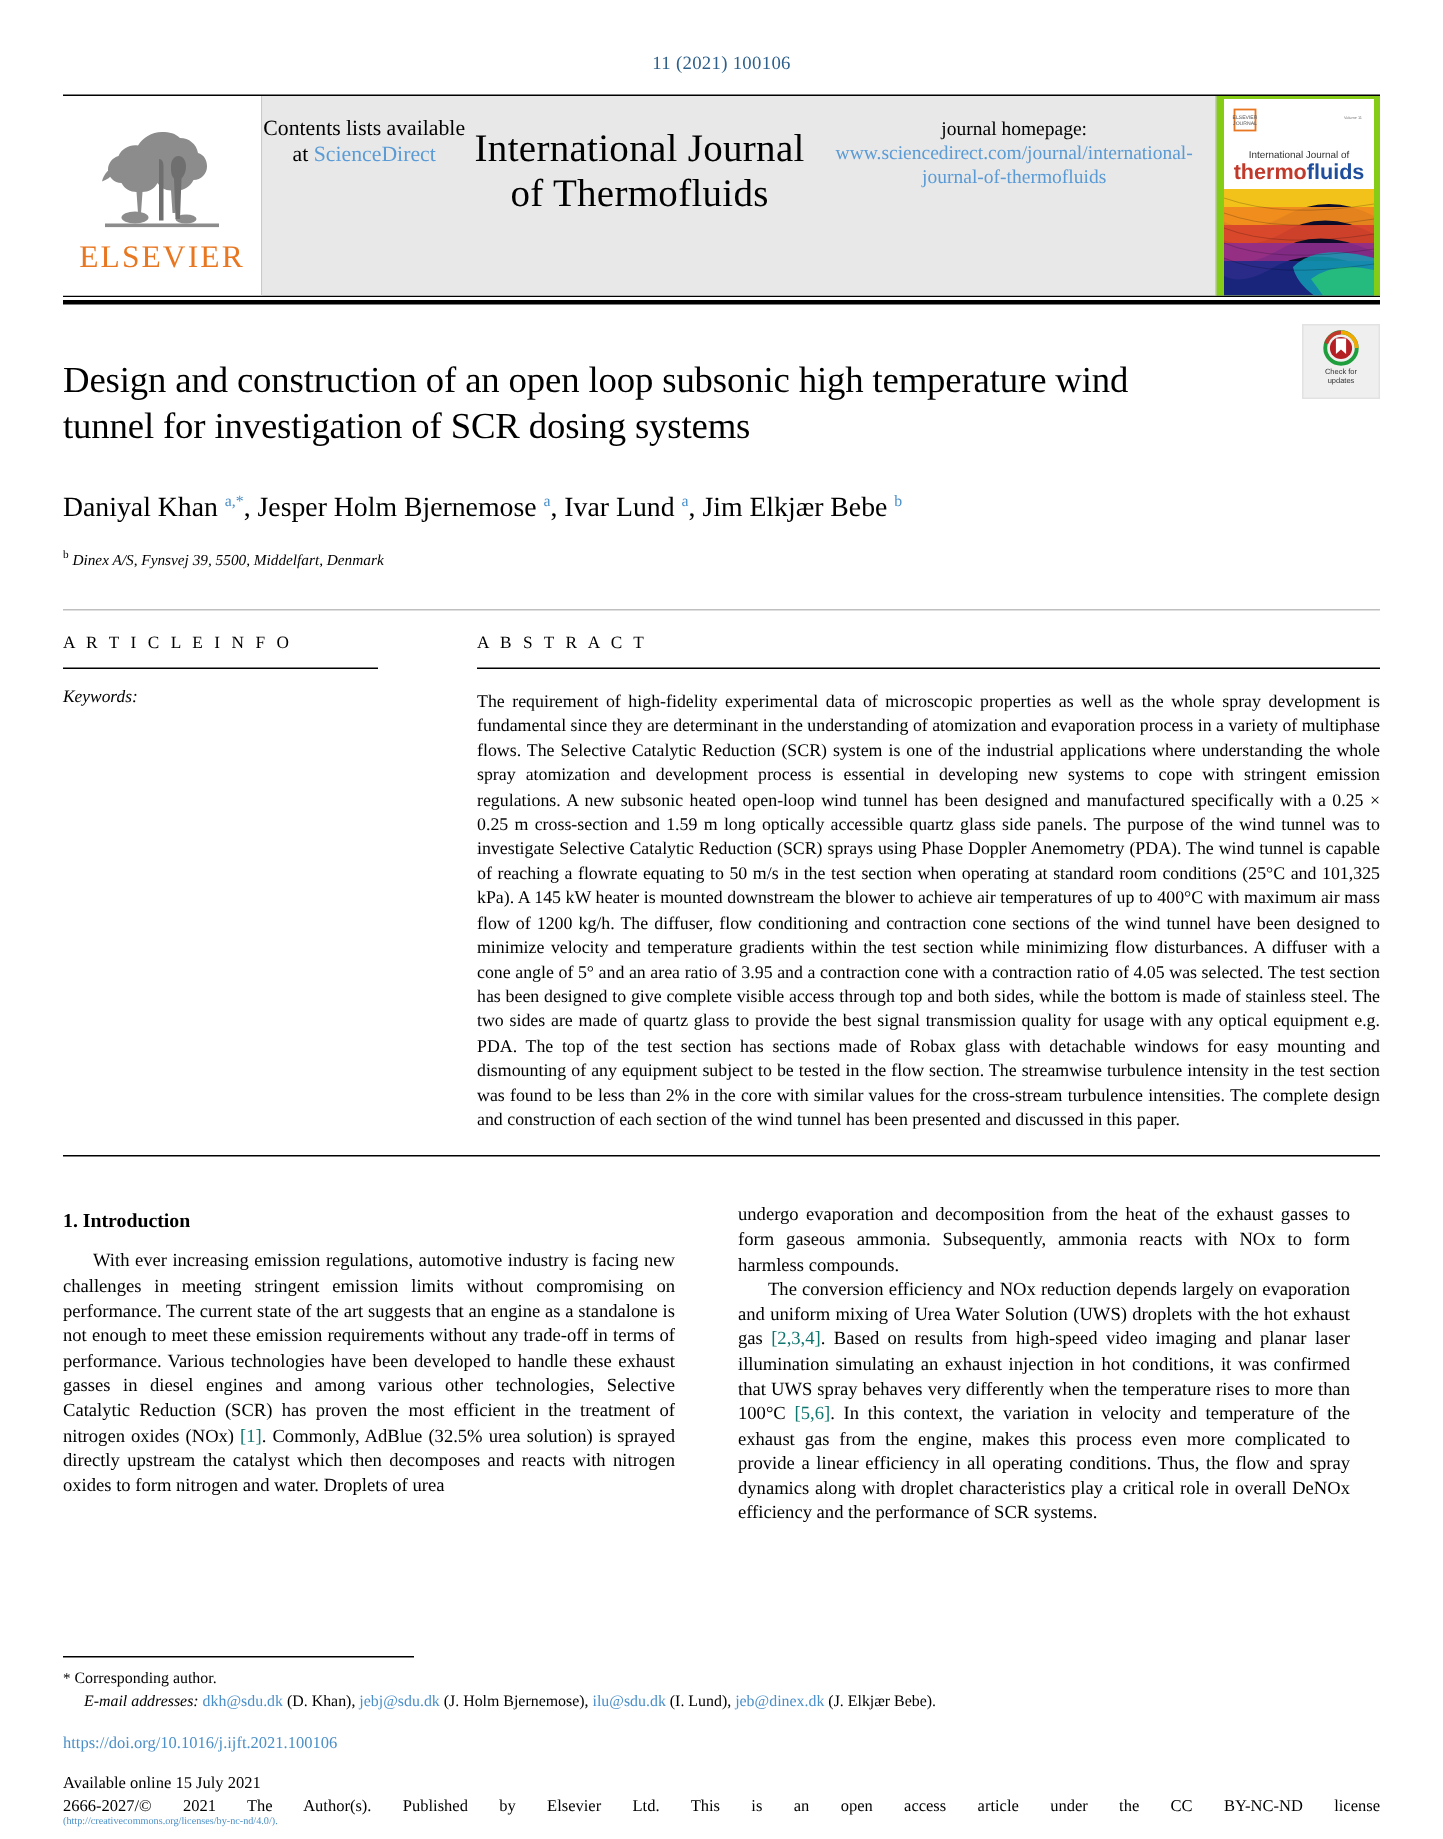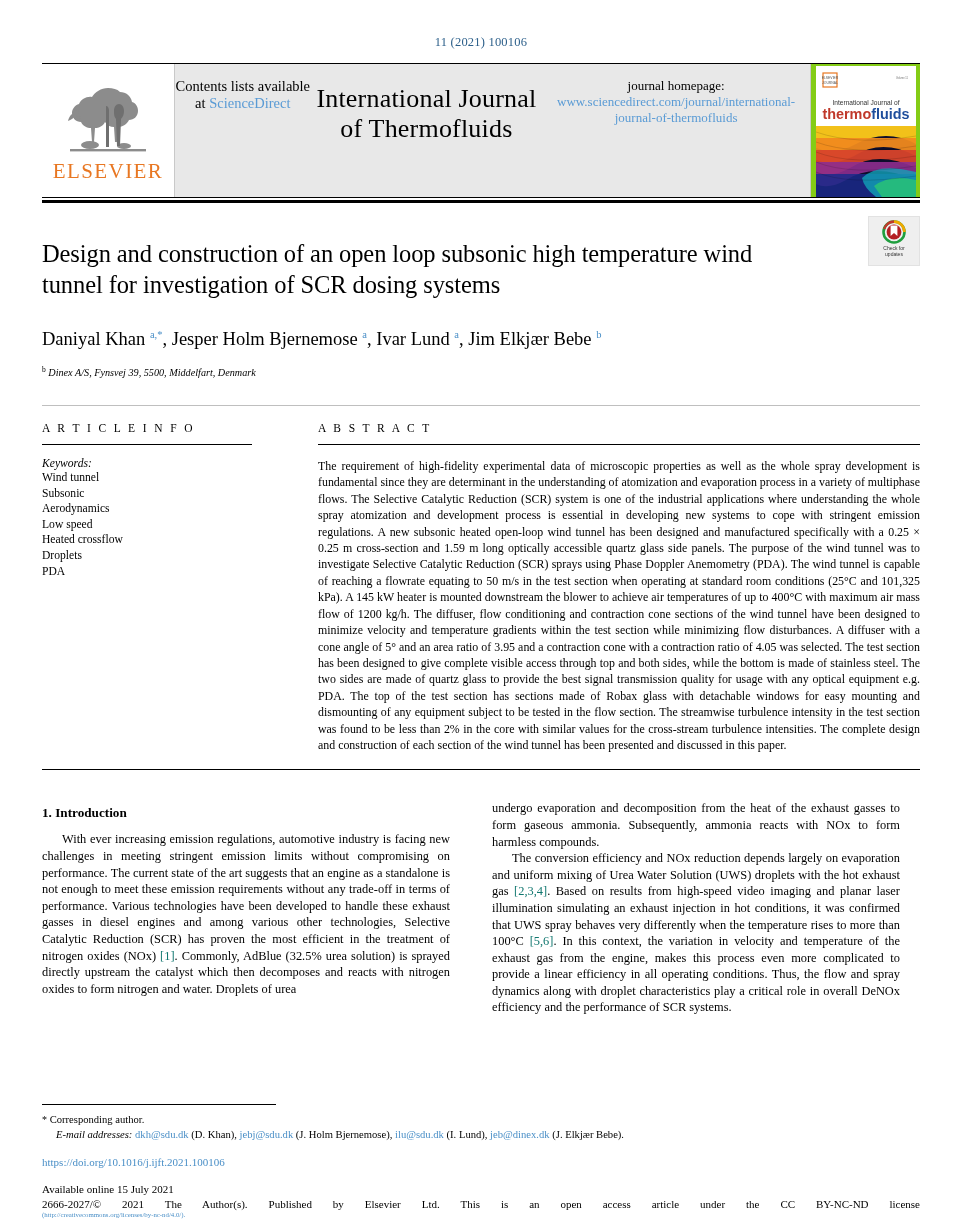--- a/index.html
+++ b/index.html
@@ -280,29 +280,20 @@
       <div><sup>b</sup> <span>Dinex A/S, Fynsvej 39, 5500, Middelfart, Denmark</span></div>
     </div>
   </div>
 
   <div class="info-rule-top"></div>
   <div class="info-area">
     <div class="col-info">
       <div class="sec-head">A R T I C L E  I N F O</div>
       <div class="hr-thin"></div>
       <div class="kw-label">Keywords:</div>
-      <div class="kw-list">
-        <div>Wind tunnel</div>
-        <div>Subsonic</div>
-        <div>Aerodynamics</div>
-        <div>Low speed</div>
-        <div>Heated crossflow</div>
-        <div>Droplets</div>
-        <div>PDA</div>
-      </div>
     </div>
 
     <div class="col-abs">
       <div class="sec-head">A B S T R A C T</div>
       <div class="hr-thin"></div>
       <div class="abstract-body">The requirement of high-fidelity experimental data of microscopic properties as well as the whole spray development is fundamental since they are determinant in the understanding of atomization and evaporation process in a variety of multiphase flows. The Selective Catalytic Reduction (SCR) system is one of the industrial applications where understanding the whole spray atomization and development process is essential in developing new systems to cope with stringent emission regulations. A new subsonic heated open-loop wind tunnel has been designed and manufactured specifically with a 0.25 × 0.25 m cross-section and 1.59 m long optically accessible quartz glass side panels. The purpose of the wind tunnel was to investigate Selective Catalytic Reduction (SCR) sprays using Phase Doppler Anemometry (PDA). The wind tunnel is capable of reaching a flowrate equating to 50 m/s in the test section when operating at standard room conditions (25°C and 101,325 kPa). A 145 kW heater is mounted downstream the blower to achieve air temperatures of up to 400°C with maximum air mass flow of 1200 kg/h. The diffuser, flow conditioning and contraction cone sections of the wind tunnel have been designed to minimize velocity and temperature gradients within the test section while minimizing flow disturbances. A diffuser with a cone angle of 5° and an area ratio of 3.95 and a contraction cone with a contraction ratio of 4.05 was selected. The test section has been designed to give complete visible access through top and both sides, while the bottom is made of stainless steel. The two sides are made of quartz glass to provide the best signal transmission quality for usage with any optical equipment e.g. PDA. The top of the test section has sections made of Robax glass with detachable windows for easy mounting and dismounting of any equipment subject to be tested in the flow section. The streamwise turbulence intensity in the test section was found to be less than 2% in the core with similar values for the cross-stream turbulence intensities. The complete design and construction of each section of the wind tunnel has been presented and discussed in this paper.</div>
     </div>
   </div>
   <div class="abstract-rule"></div>
 

